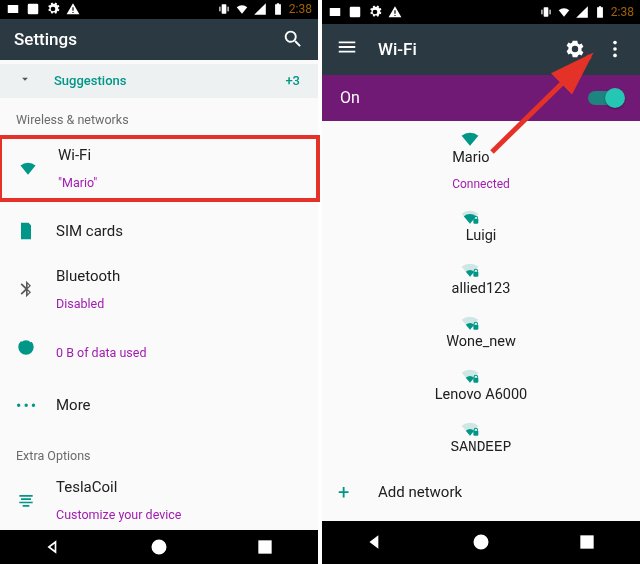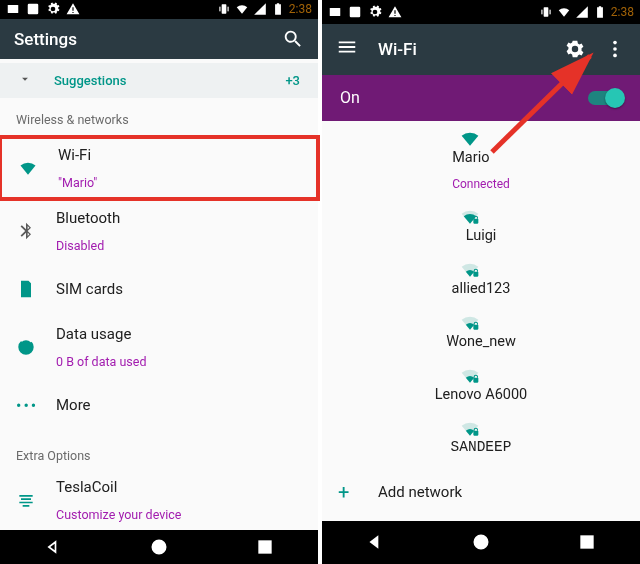--- a/index.html
+++ b/index.html
@@ -120,49 +120,48 @@
           </svg>
         </div>
     <div class="labels">
       <span class="primary">Wi-Fi</span>
       <span class="secondary">"Mario"</span>
     </div>
   </div>
 
   <div class="row">
     <div class="icon">
+          <svg class="teal" viewBox="0 0 24 24">
+            <path d="M6 2h9l3 3v17H6zM8 13h8v7H8z"></path>
+          </svg>
+        </div>
+    <div class="labels">
+          <span class="primary">SIM cards</span>
+        </div>
+  </div>
+
+  <div class="row">
+    <div class="icon">
           <svg class="grey" viewBox="0 0 24 24">
             <path d="M12 2v8L7 5 5.5 6.5 11 12l-5.5 5.5L7 19l5-5v8l6-6-4-4 4-4zm2 4l2 2-2 2zm0 8l2 2-2 2z"></path>
           </svg>
         </div>
     <div class="labels">
       <span class="primary">Bluetooth</span>
       <span class="secondary">Disabled</span>
     </div>
   </div>
 
   <div class="row">
     <div class="icon">
-          <svg class="teal" viewBox="0 0 24 24">
-            <path d="M6 2h9l3 3v17H6zM8 13h8v7H8z"></path>
-          </svg>
-        </div>
-    <div class="labels">
-          <span class="primary">SIM cards</span>
-        </div>
-  </div>
-
-  <div class="row">
-    <div class="icon">
           <svg class="teal" viewBox="0 0 24 24" fill="none" stroke="#009688" stroke-width="2.5">
             <circle cx="12" cy="12" r="8" stroke-dasharray="32 12"></circle>
           </svg>
         </div>
     <div class="labels">
-      <span class="primary">Data usage</span>
       <span class="secondary">0 B of data used</span>
     </div>
   </div>
 
   <div class="row">
     <div class="icon">
           <span style="color:#009688;letter-spacing:2px;">•••</span>
         </div>
     <div class="labels">
           <span class="primary">More</span>

